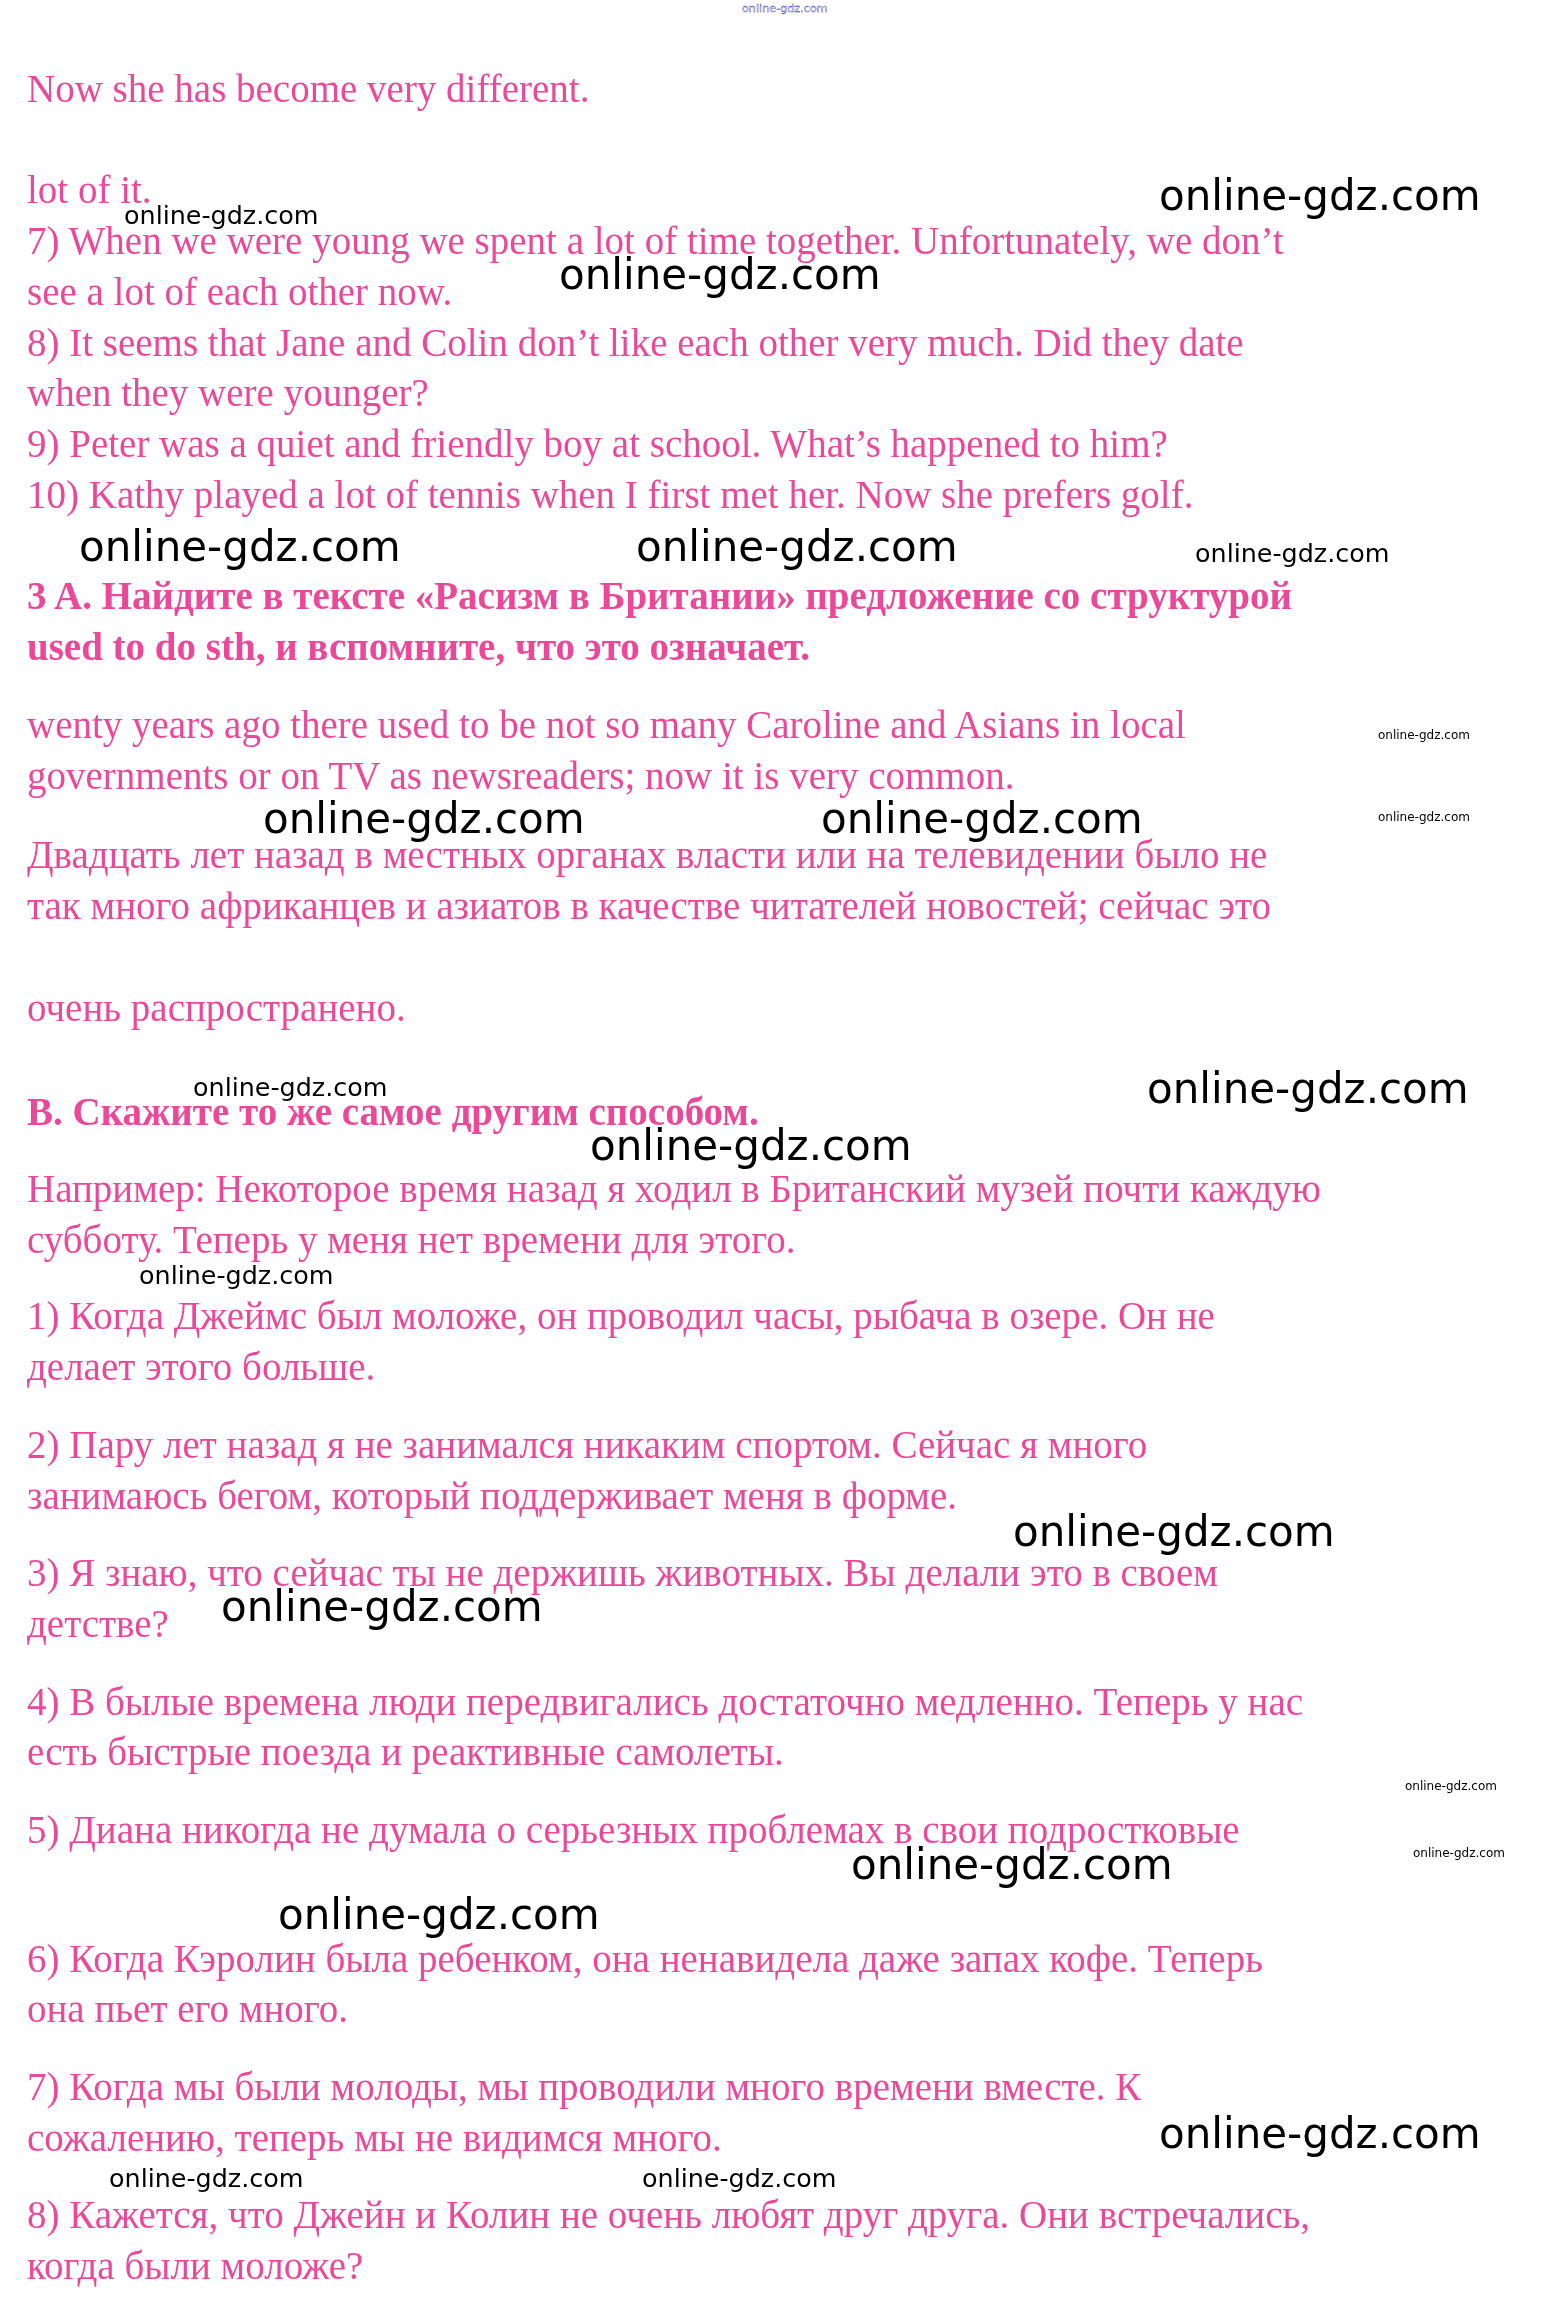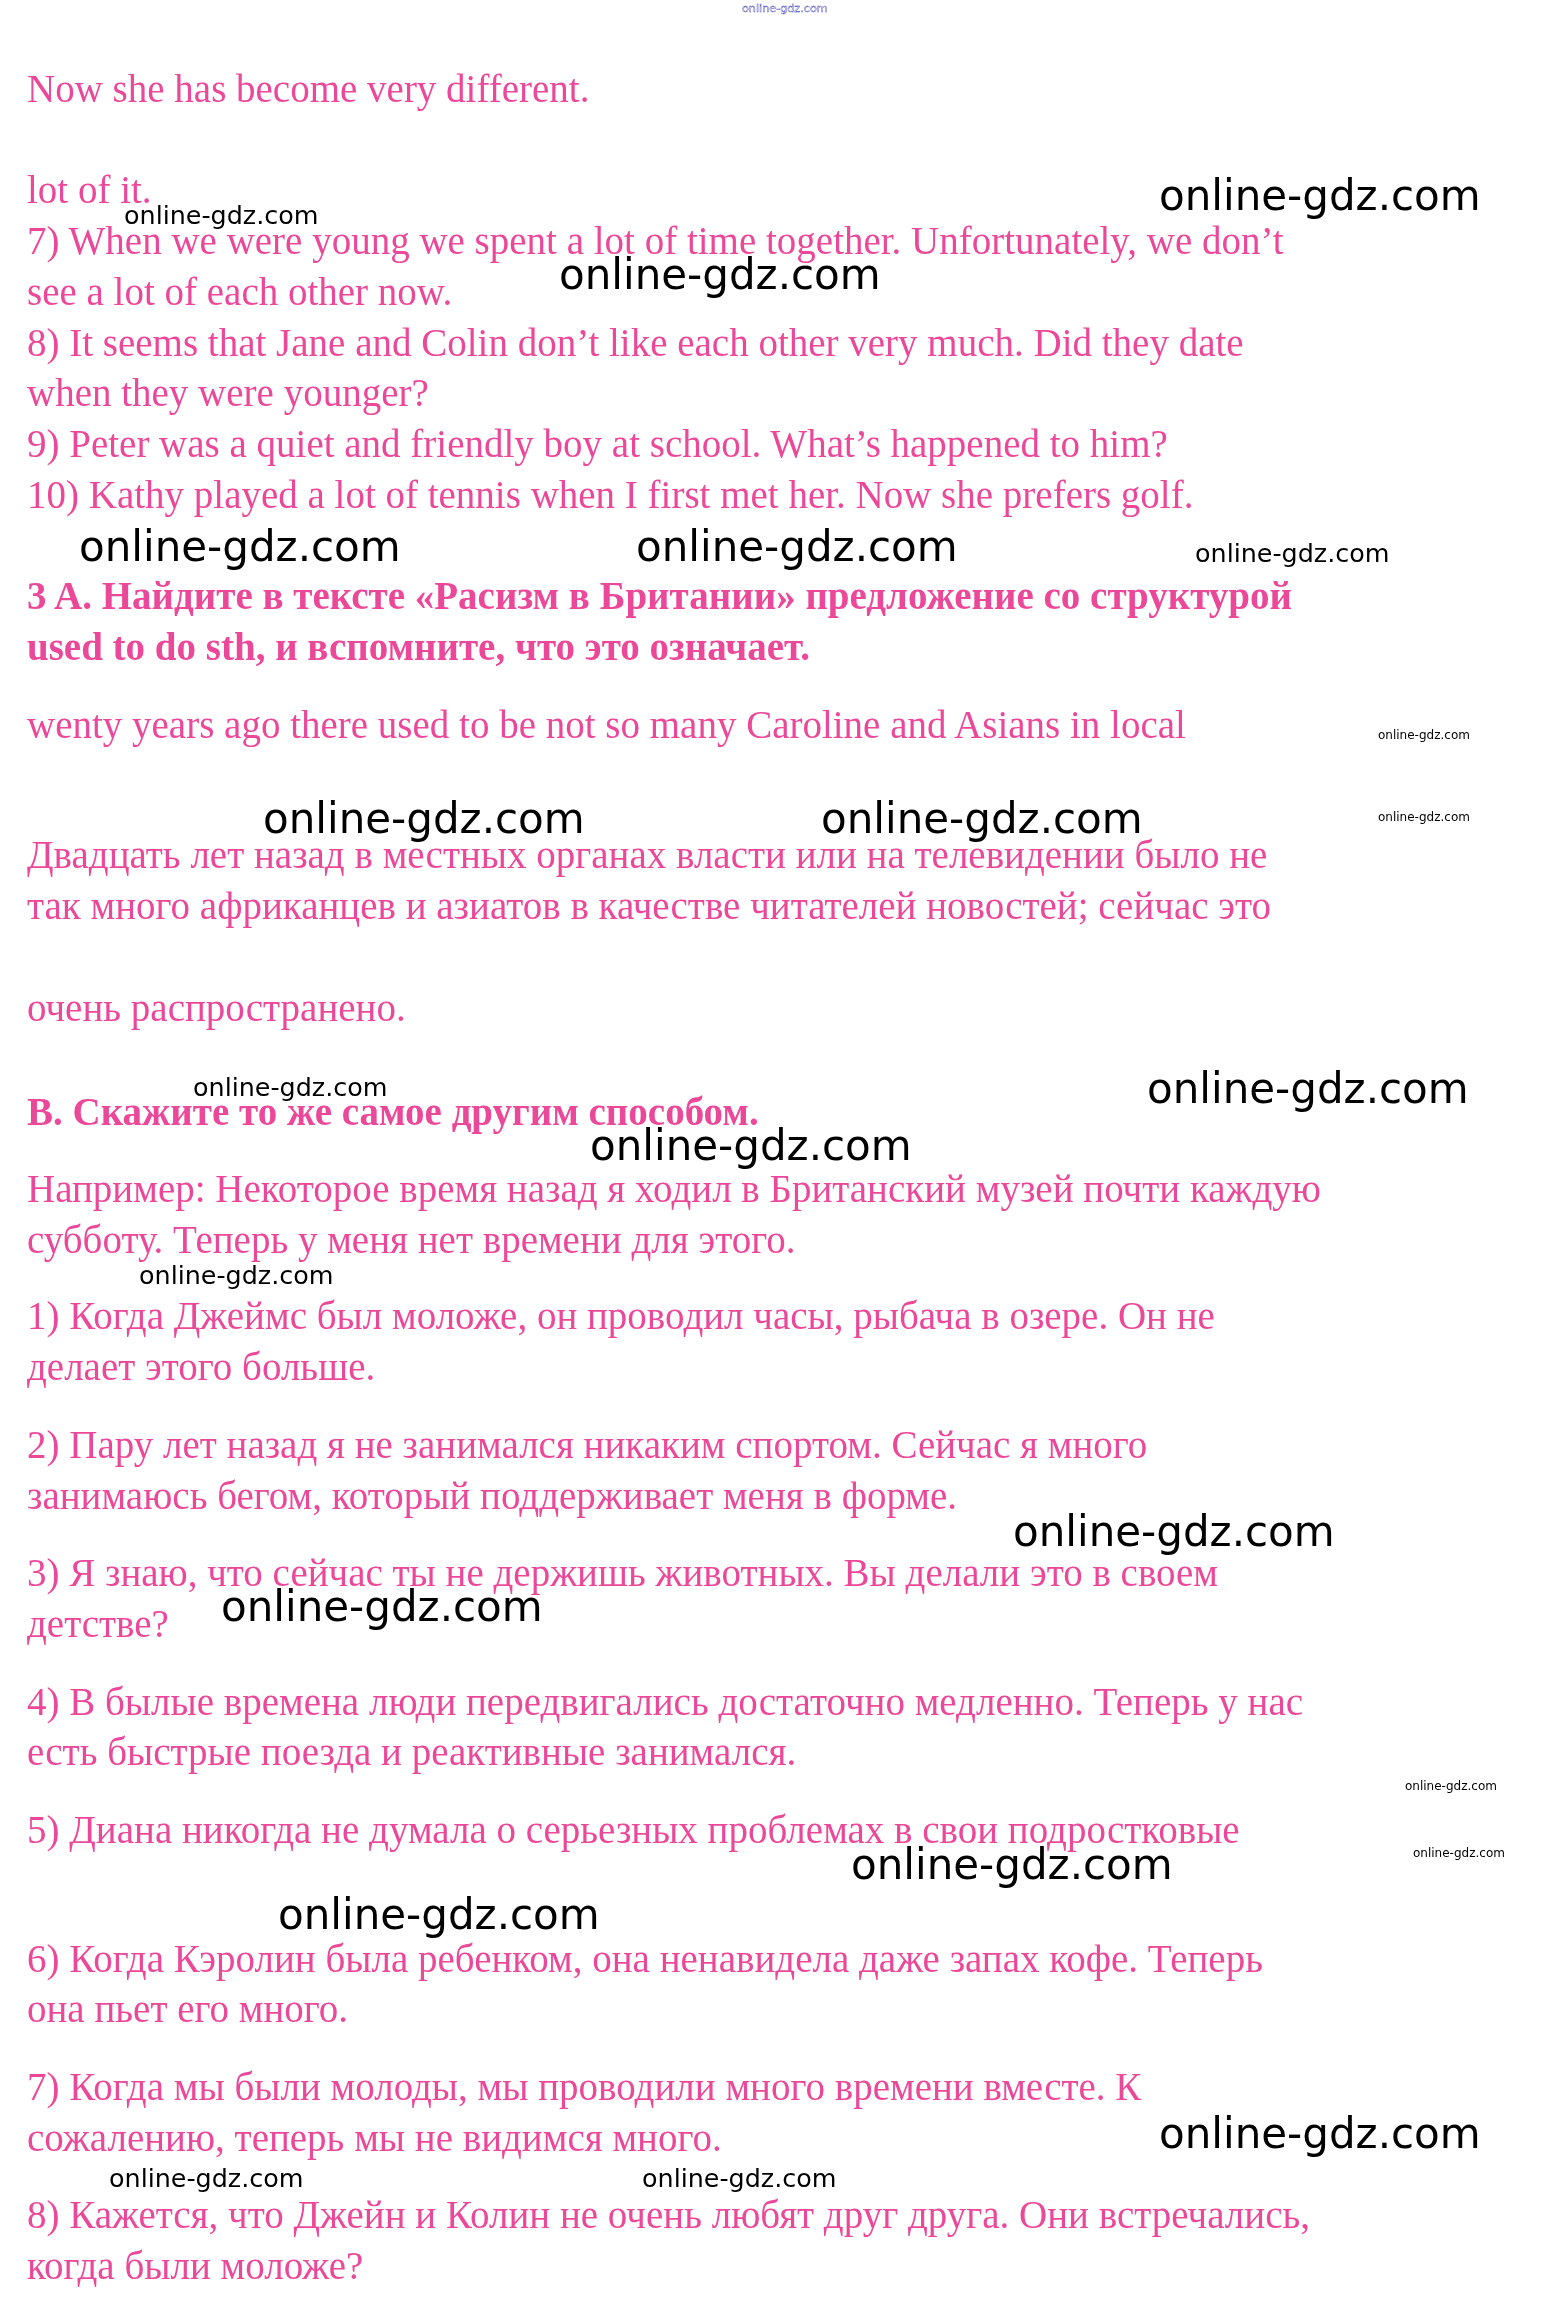--- a/index.html
+++ b/index.html
@@ -40,41 +40,42 @@
   <div class="line" style="top:272px">see a lot of each other now.</div>
   <div class="line" style="top:323px">8) It seems that Jane and Colin don’t like each other very much. Did they date</div>
   <div class="line" style="top:373px">when they were younger?</div>
   <div class="line" style="top:424px">9) Peter was a quiet and friendly boy at school. What’s happened to him?</div>
   <div class="line" style="top:475px">10) Kathy played a lot of tennis when I first met her. Now she prefers golf.</div>
 
   <div class="line bold" style="top:576px">3 A. Найдите в тексте «Расизм в Британии» предложение со структурой</div>
   <div class="line bold" style="top:627px">used to do sth, и вспомните, что это означает.</div>
 
   <div class="line" style="top:705px">wenty years ago there used to be not so many Caroline and Asians in local</div>
+  <div class="line" style="top:756px">governments or on TV as newsreaders; now it is very common.</div>
 
   <div class="line" style="top:835px">Двадцать лет назад в местных органах власти или на телевидении было не</div>
   <div class="line" style="top:886px">так много африканцев и азиатов в качестве читателей новостей; сейчас это</div>
   <div class="line" style="top:988px">очень распространено.</div>
 
   <div class="line bold" style="top:1092px">B. Скажите то же самое другим способом.</div>
 
   <div class="line" style="top:1169px">Например: Некоторое время назад я ходил в Британский музей почти каждую</div>
   <div class="line" style="top:1220px">субботу. Теперь у меня нет времени для этого.</div>
 
   <div class="line" style="top:1296px">1) Когда Джеймс был моложе, он проводил часы, рыбача в озере. Он не</div>
   <div class="line" style="top:1347px">делает этого больше.</div>
 
   <div class="line" style="top:1425px">2) Пару лет назад я не занимался никаким спортом. Сейчас я много</div>
   <div class="line" style="top:1476px">занимаюсь бегом, который поддерживает меня в форме.</div>
 
   <div class="line" style="top:1553px">3) Я знаю, что сейчас ты не держишь животных. Вы делали это в своем</div>
   <div class="line" style="top:1604px">детстве?</div>
 
   <div class="line" style="top:1682px">4) В былые времена люди передвигались достаточно медленно. Теперь у нас</div>
-  <div class="line" style="top:1732px">есть быстрые поезда и реактивные занимался.</div>
+  <div class="line" style="top:1732px">есть быстрые поезда и реактивные самолеты.</div>
 
   <div class="line" style="top:1810px">5) Диана никогда не думала о серьезных проблемах в свои подростковые</div>
 
   <div class="line" style="top:1939px">6) Когда Кэролин была ребенком, она ненавидела даже запах кофе. Теперь</div>
   <div class="line" style="top:1989px">она пьет его много.</div>
 
   <div class="line" style="top:2067px">7) Когда мы были молоды, мы проводили много времени вместе. К</div>
   <div class="line" style="top:2118px">сожалению, теперь мы не видимся много.</div>
 
   <div class="line" style="top:2195px">8) Кажется, что Джейн и Колин не очень любят друг друга. Они встречались,</div>

